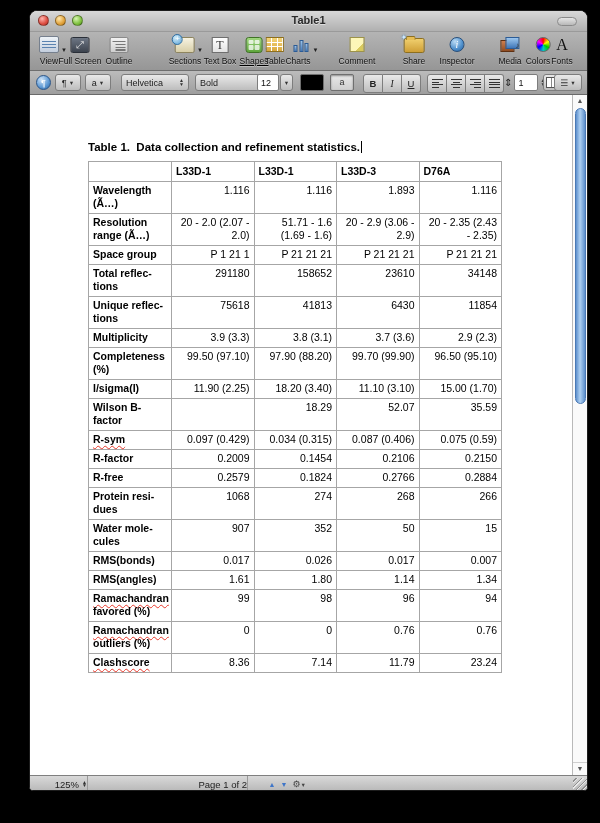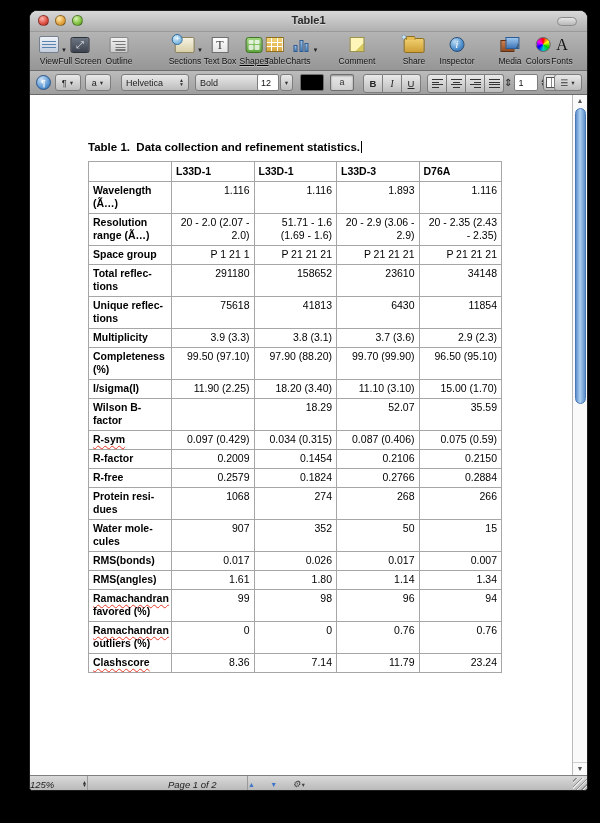--- a/index.html
+++ b/index.html
@@ -88,21 +88,21 @@
 
   
   .vscroll{position:absolute;right:0;top:0;bottom:0;width:15px;background:#fafafa;border-left:1px solid #b9b9b9;box-sizing:border-box;}
   .sb-arrow{position:absolute;left:0;right:0;height:12px;text-align:center;font-size:7px;color:#555;line-height:12px;}
   .sb-up{top:0;}
   .sb-dn{bottom:0;border-top:1px solid #cfcfcf;}
   .thumb{position:absolute;left:1.5px;width:11px;top:13px;height:296px;border-radius:6px;background:linear-gradient(90deg,#5d8fcc,#aed0f2 45%,#5d8fcc);border:1px solid #4a79b5;box-sizing:border-box;}
 
   
   .statusbar{height:16px;background:linear-gradient(#d9d9d9,#b6b6b6);border-top:1px solid #7f7f7f;display:flex;align-items:center;font-size:9.5px;color:#222;position:relative;}
-  .sseg{height:100%;display:flex;align-items:center;justify-content:space-between;border-right:1px solid #9a9a9a;gap:3px;box-sizing:border-box;font-style:italic;}
+  .sseg{height:100%;display:flex;align-items:center;justify-content:flex-end;border-right:1px solid #9a9a9a;gap:3px;box-sizing:border-box;}
   .s-zoom{width:58px;}
   .s-words{width:80px;margin-top:34px;}
   .s-page{width:80px;}
   .s-nav{width:58px;border-right:none;gap:5px;}
   .tri{font-size:7px;color:#3f76c9;}
   .gear{font-size:9px;color:#444;}
   .grip{position:absolute;right:0;bottom:0;width:14px;height:14px;background:repeating-linear-gradient(135deg,transparent 0 2px,#8f8f8f 2px 3px,#e8e8e8 3px 4px);}
 </style>
 </head>
 <body>

